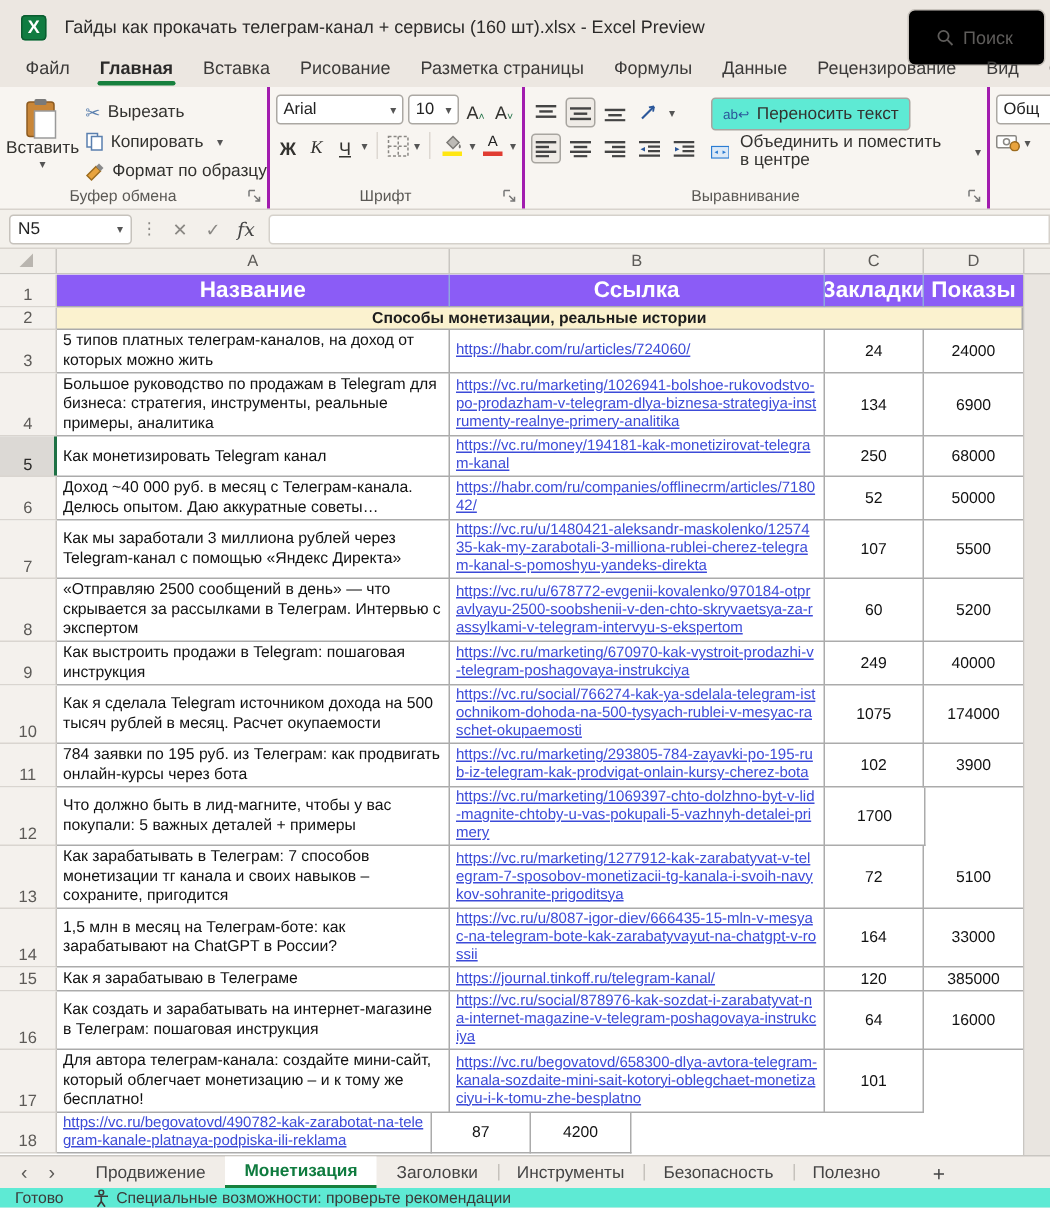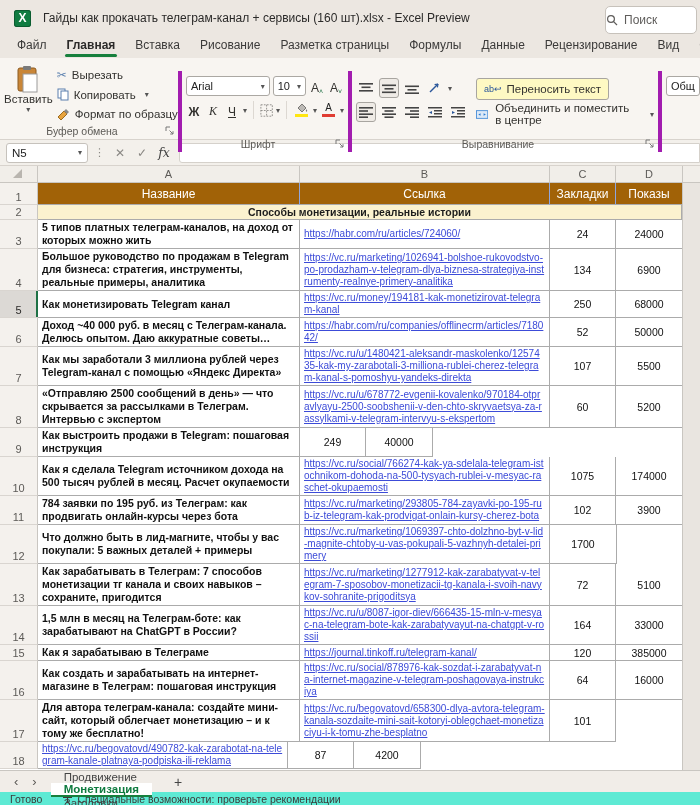--- a/index.html
+++ b/index.html
@@ -3,33 +3,33 @@
 <meta charset="utf-8">
 <style>
   * { box-sizing: border-box; margin: 0; padding: 0; }
   html,body { width:700px; height:805px; overflow:hidden; }
   body { font-family:"Liberation Sans", sans-serif; background:#ECE7E1; color:#252423; }
 
   
   .titlebar { height:36px; position:relative; display:flex; align-items:center; padding-left:14px; background:#ECE7E1; }
   .xlicon { width:17px; height:17px; background:#107C41; border-radius:3px; color:#fff; font-weight:bold; font-size:12px; display:flex; align-items:center; justify-content:center; margin-right:12px; box-shadow:inset 0 0 0 1px #0b5c30; }
   .doc-title { font-size:12px; color:#2b2a29; white-space:nowrap; }
-  .searchbox { position:absolute; right:3px; top:6px; width:92px; height:28px; background:#ffffff; border:1px solid #C7C2BB; border-radius:5px; display:flex; align-items:center; padding-left:0; gap:6px; }
+  .searchbox { position:absolute; right:3px; top:6px; width:92px; height:38px; background:#000000; border:1px solid #C7C2BB; border-radius:5px; display:flex; align-items:center; padding-left:18px; gap:6px; }
   .searchbox span { font-size:12px; color:#5f5d5b; }
 
   
   .menubar { height:22px; display:flex; align-items:flex-start; padding-left:8px; gap:2px; background:#ECE7E1; }
   .mtab { font-size:12px; color:#3b3a39; padding:2px 9px 4px; position:relative; cursor:default; white-space:nowrap; }
   .mtab.active { font-weight:bold; color:#2b2a29; }
   .mtab.active::after { content:""; position:absolute; left:7px; right:7px; bottom:-1px; height:3px; background:#17803D; border-radius:2px; }
 
   
   .ribbon { height:82px; background:#F8F5F1; border-bottom:1px solid #D8D3CD; display:flex; position:relative; }
   .rgroup { position:relative; height:100%; padding:5px 4px 16px; }
-  .rgroup + .rgroup { border-left:4px solid #a21caf;margin-top:13px; }
+  .rgroup + .rgroup { border-left:2px solid #a21caf; }
   .glabel { position:absolute; bottom:2px; left:0; right:14px; text-align:center; font-size:10.5px; color:#5b5955; white-space:nowrap; }
   .glauncher { position:absolute; bottom:3px; right:3px; width:10px; height:10px; }
   .g-clip { width:178px; display:flex; gap:4px; }
   .pastebig { width:50px; display:flex; flex-direction:column; align-items:center; font-size:11.5px; color:#33322f; padding-top:2px; }
   .pastebig .chev { font-size:8px; color:#555; }
   .clipcol { display:flex; flex-direction:column; gap:2px; padding-top:3px; }
   .smallbtn { display:flex; align-items:center; gap:5px; font-size:11.5px; color:#33322f; height:19px; white-space:nowrap; }
   .smallbtn .chev { font-size:8px; color:#555; margin-left:4px; }
   .g-font { width:170px; display:flex; flex-direction:column; gap:5px; }
   .fontrow { display:flex; align-items:center; gap:3px; }
@@ -43,24 +43,24 @@
   .und-c { text-decoration:underline; }
   .colorbtn { display:flex; flex-direction:column; align-items:center; line-height:10px; font-size:11px; padding:0 2px; }
   .colorbtn .bar { width:13px; height:3px; margin-top:1px; }
   .sep-v { width:1px; height:18px; background:#DDD8D2; margin:0 3px; }
   .g-align { width:310px; display:flex; gap:8px; }
   .aligncols { display:flex; flex-direction:column; gap:4px; padding-top:2px; }
   .alignrow { display:flex; align-items:center; gap:3px; }
   .abtn { width:20px; height:20px; display:flex; align-items:center; justify-content:center; border-radius:3px; }
   .abtn.sel { border:1px solid #A8A5A0; background:#EFEBE6; }
   .wrapmerge { display:flex; flex-direction:column; gap:4px; padding-top:2px; }
-  .wrapbtn { border:1px solid #A8A5A0; border-radius:3px; background:#fef9c3; height:22px; display:flex; align-items:center; gap:5px; padding:0 7px; font-size:11.5px; color:#33322f; width:fit-content; }
+  .wrapbtn { border:1px solid #A8A5A0; border-radius:3px; background:#5eead4; height:22px; display:flex; align-items:center; gap:5px; padding:0 7px; font-size:11.5px; color:#33322f; width:fit-content; }
   .mergebtn { display:flex; align-items:center; gap:7px; font-size:11.5px; color:#33322f; height:20px; }
   .mergebtn .chev { font-size:8px; color:#555; margin-left:8px; }
-  .g-num { width:42px; display:flex; flex-direction:row; gap:6px; overflow:hidden; }
+  .g-num { width:42px; display:flex; flex-direction:column; gap:6px; overflow:hidden; }
   .numfmt { width:60px; }
   .chev { font-size:8px; color:#555; }
 
   
   .formulabar { height:26px; background:#F3F0EB; display:flex; align-items:center; padding:3px 0 3px 6px; gap:4px; border-bottom:1px solid #D8D3CD; }
   .namebox { width:82px; height:20px; background:#fff; border:1px solid #C6C2BC; border-radius:3px; display:flex; align-items:center; justify-content:space-between; padding:0 5px; font-size:11.5px; color:#222; }
   .fdots { color:#8a8884; font-size:11px; padding:0 2px; }
   .fbico { width:18px; text-align:center; color:#8a8884; font-size:12px; }
   .fx { font-family:"DejaVu Serif", serif; font-style:italic; color:#444; font-size:12.5px; }
   .finput { flex:1; height:20px; background:#fff; border:1px solid #D5D1CB; border-radius:3px 0 0 3px; margin-left:2px; }
@@ -76,31 +76,31 @@
   .c-b { width:250px; flex:none; }
   .c-c { width:66px; flex:none; }
   .c-d { width:67px; flex:none; }
   .c-fill { flex:1; border-right:none !important; }
   .rows { background:#fff; height:587px; overflow:hidden; width:683px; border-right:1px solid #C9C6C1; }
   .grow { display:flex; align-items:stretch; }
   .rn { width:38px; flex:none; background:#F4F1ED; border-right:1px solid #C9C6C1; border-bottom:1px solid #D9D5D0; display:flex; align-items:flex-end; justify-content:center; font-size:11px; color:#5c5a57; padding-bottom:1px; position:relative; }
   .grow.active .rn { background:#DCD9D5; color:#2b2a29; }
   .grow.active .rn::after { content:""; position:absolute; right:-1px; top:0; bottom:0; width:2px; background:#1E7145; }
   .dcell { border-right:1px solid #ABABAB; border-bottom:1px solid #ABABAB; display:flex; align-items:center; overflow:hidden; }
-  .hdr-row .dcell { background:#a16207; color:#fff; font-weight:normal; font-size:12px; justify-content:center; height:22px; border-right-color:#8FA6DE; border-bottom-color:#ABABAB; }
+  .hdr-row .dcell { background:#8b5cf6; color:#fff; font-weight:bold; font-size:15px; justify-content:center; height:22px; border-right-color:#8FA6DE; border-bottom-color:#ABABAB; }
   .sec-row .dcell { background:#FBF2CF; font-weight:bold; font-size:10.5px; color:#1c1c1c; justify-content:center; height:15px; }
-  .t-cell { font-weight:bold; font-size:10.5px; line-height:13px; color:#111; padding:1px 4px; }
+  .t-cell { font-weight:normal; font-size:10.5px; line-height:13px; color:#111; padding:1px 4px; }
   .u-cell { font-size:10px; line-height:12px; padding:1px 4px; }
   .u-cell a { color:#3C4BD8; text-decoration:underline; word-break:break-all; }
   .n-cell { font-size:10.5px; justify-content:center; color:#111; }
 
   
   .sheetbar { height:22px; background:#F1EDE8; border-top:1px solid #C9C6C1; display:flex; align-items:stretch; padding-left:10px; }
   .snav { display:flex; align-items:center; gap:14px; color:#5c5a57; font-size:13px; padding:0 14px 0 4px; }
-  .stabs { display:flex; align-items:stretch;flex-direction:column; }
+  .stabs { display:flex; align-items:stretch; }
   .stab { display:flex; align-items:center; padding:0 13px; font-size:11.5px; color:#444; position:relative; white-space:nowrap; }
   .stab + .stab::before { content:""; position:absolute; left:0; top:5px; bottom:5px; width:1px; background:#C6C2BC; }
   .stab.active { background:#fff; color:#0F7B3F; font-weight:bold; border-bottom:2px solid #17803D; }
   .stab.active::before, .stab.active + .stab::before { display:none; }
   .addsheet { display:flex; align-items:center; padding:0 22px; color:#444; font-size:14px; }
 
   
   .statusbar { height:14px; background:#5eead4; display:flex; align-items:center; gap:6px; padding-left:10px; font-size:10.5px; color:#3b3a39; }
   .statusbar .acc { display:flex; align-items:center; gap:4px; margin-left:14px; }
 
@@ -426,20 +426,23 @@
     <div class="dcell c-a t-cell">«Отправляю 2500 сообщений в день» — что скрывается за рассылками в Телеграм. Интервью с экспертом</div>
     <div class="dcell c-b u-cell">
             <a>https://vc.ru/u/678772-evgenii-kovalenko/970184-otpravlyayu-2500-soobshenii-v-den-chto-skryvaetsya-za-rassylkami-v-telegram-intervyu-s-ekspertom</a>
           </div>
     <div class="dcell c-c n-cell">60</div>
     <div class="dcell c-d n-cell">5200</div>
   </div>
         <div class="grow">
     <div class="rn">9</div>
     <div class="dcell c-a t-cell">Как выстроить продажи в Telegram: пошаговая инструкция</div>
+    <div class="dcell c-b u-cell">
+            <a>https://vc.ru/marketing/670970-kak-vystroit-prodazhi-v-telegram-poshagovaya-instrukciya</a>
+          </div>
     <div class="dcell c-c n-cell">249</div>
     <div class="dcell c-d n-cell">40000</div>
   </div>
         <div class="grow">
     <div class="rn">10</div>
     <div class="dcell c-a t-cell">Как я сделала Telegram источником дохода на 500 тысяч рублей в месяц. Расчет окупаемости</div>
     <div class="dcell c-b u-cell">
             <a>https://vc.ru/social/766274-kak-ya-sdelala-telegram-istochnikom-dohoda-na-500-tysyach-rublei-v-mesyac-raschet-okupaemosti</a>
           </div>
     <div class="dcell c-c n-cell">1075</div>

